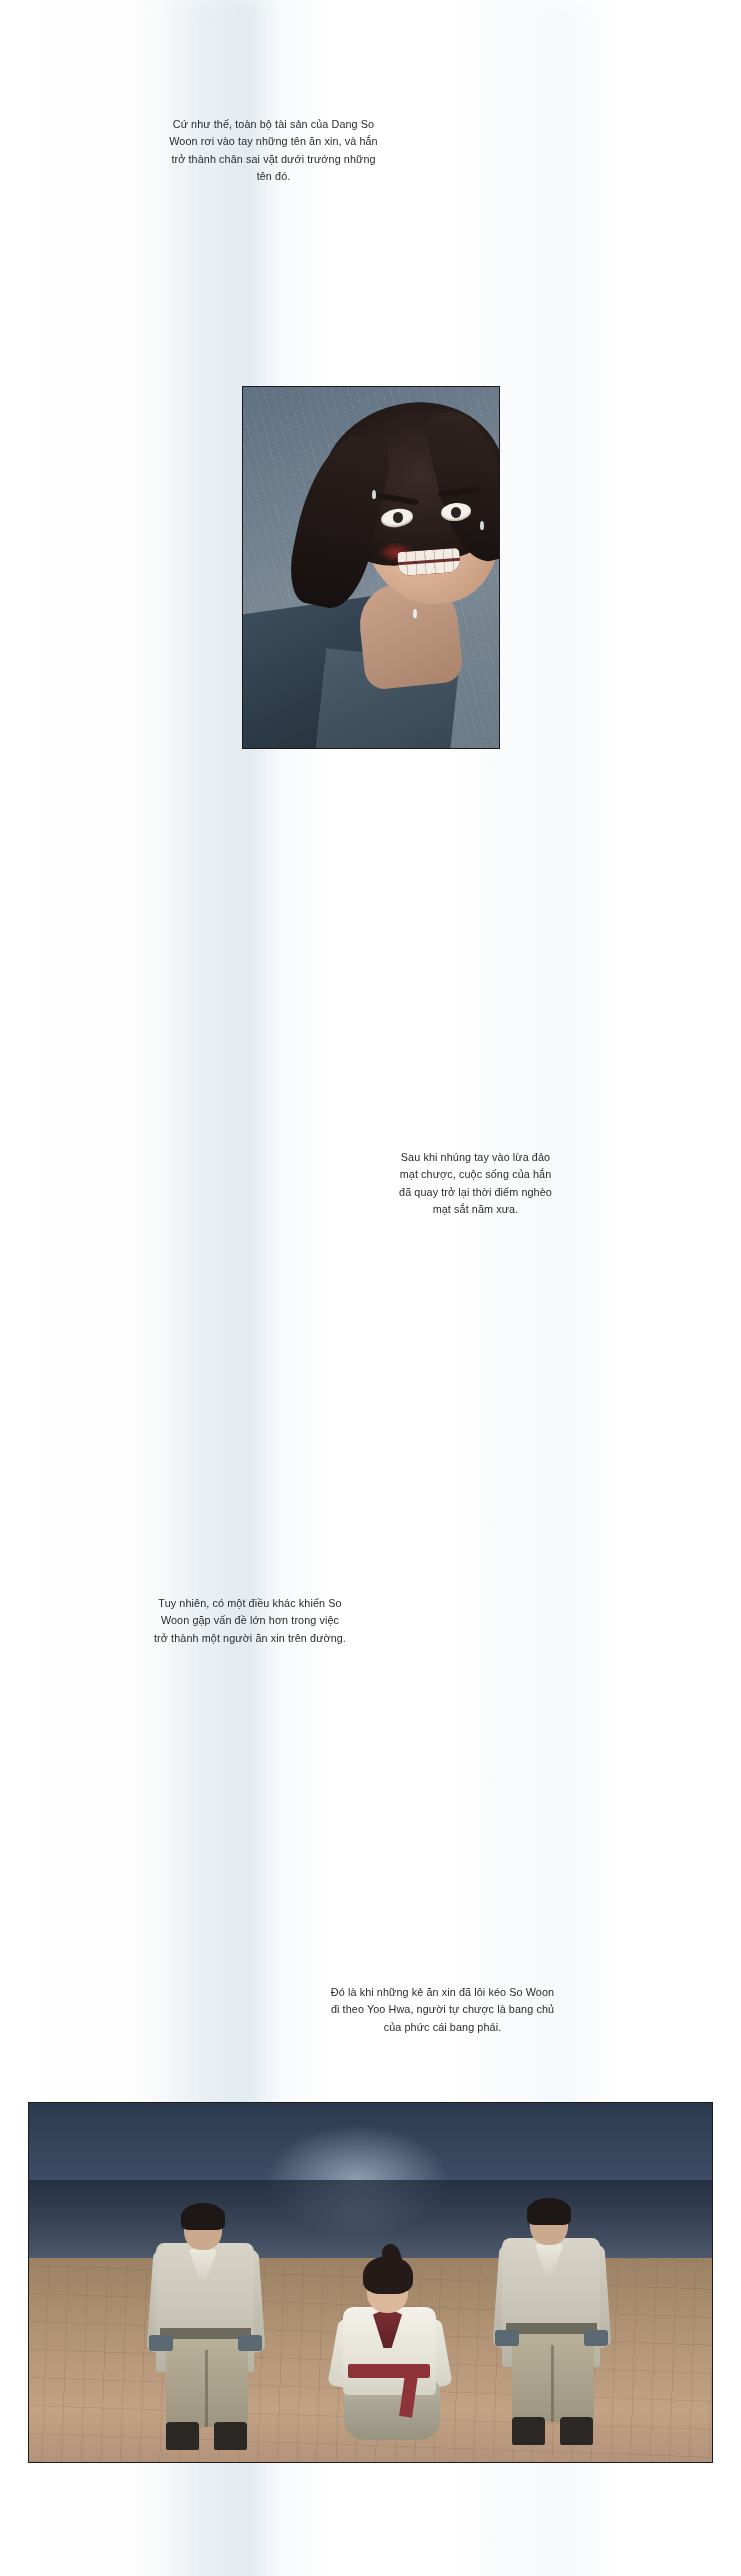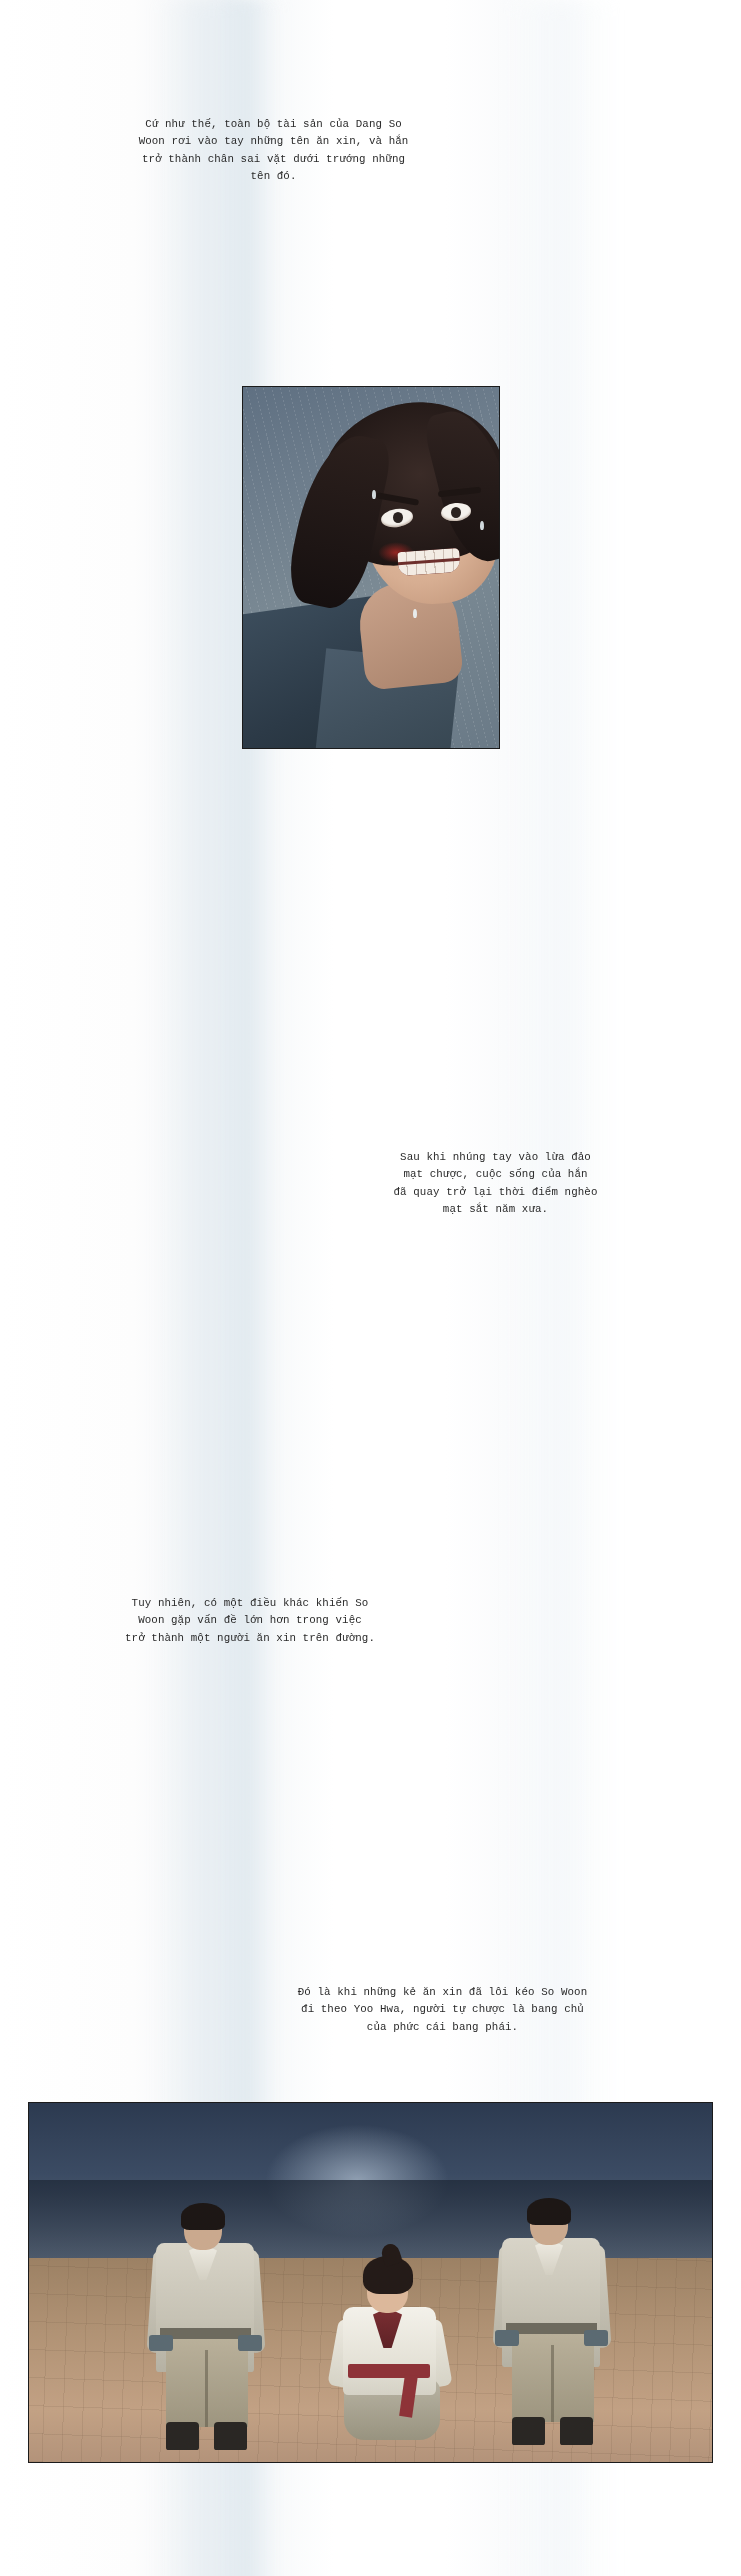--- a/index.html
+++ b/index.html
@@ -52,21 +52,21 @@
   .smoke.s3 {
     left: 505px; width: 113px;
     background: linear-gradient(90deg, rgba(255,255,255,0) 0%, rgba(232,239,244,.7) 50%, rgba(255,255,255,0) 100%);
     filter: blur(9.3px);
   }
 
   
   .caption {
     position: absolute;
     color: #2a2a2a;
-    font-family: Liberation Mono, monospace;
+    font-family: Liberation Sans, sans-serif;
     font-size: 10.8px;
     line-height: 1.62;
     letter-spacing: 0.1px;
     white-space: pre-line;
   }
   .caption.c-center { text-align: center; }
 
   
   .panel {
     position: absolute;
@@ -326,21 +326,21 @@
   <div class="p1-blood"></div>
   <div class="p1-mouth">
     <div class="p1-teeth"></div>
     <div class="p1-teeth b"></div>
   </div>
   <div class="p1-sweat" style="left:129px; top:103px;"></div>
   <div class="p1-sweat" style="left:237px; top:134px;"></div>
   <div class="p1-sweat" style="left:170px; top:222px;"></div>
 </div>
 
-<div class="caption c-center" style="left:336px; top:1149px; width:319px;">Sau khi nhúng tay vào lừa đảo
+<div class="caption c-center" style="left:316px; top:1149px; width:319px;">Sau khi nhúng tay vào lừa đảo
 mạt chược, cuộc sống của hắn
 đã quay trở lại thời điểm nghèo
 mạt sắt năm xưa.</div>
 
 <div class="caption c-center" style="left:62px; top:1595px; width:376px;">Tuy nhiên, có một điều khác khiến So
 Woon gặp vấn đề lớn hơn trong việc
 trở thành một người ăn xin trên đường.</div>
 
 <div class="caption c-center" style="left:252px; top:1984px; width:381px; top:1984px;">Đó là khi những kẻ ăn xin đã lôi kéo So Woon
 đi theo Yoo Hwa, người tự chược là bang chủ

